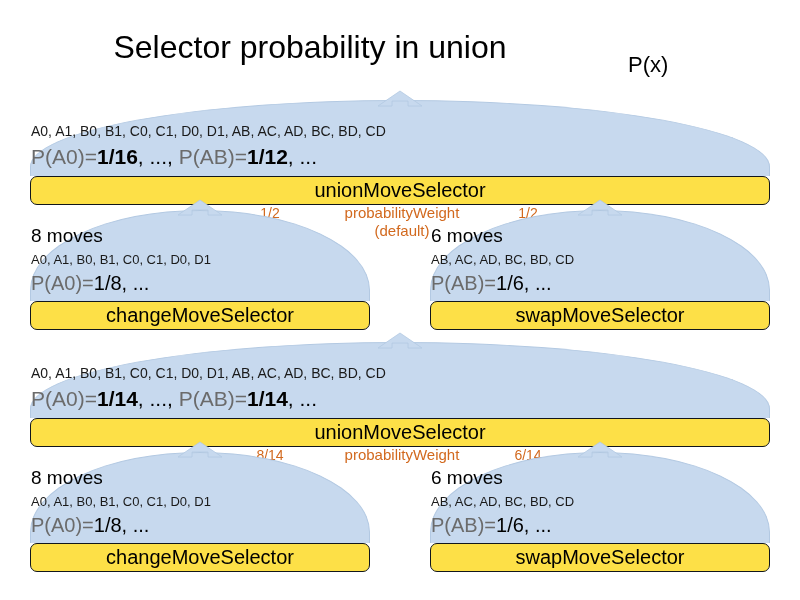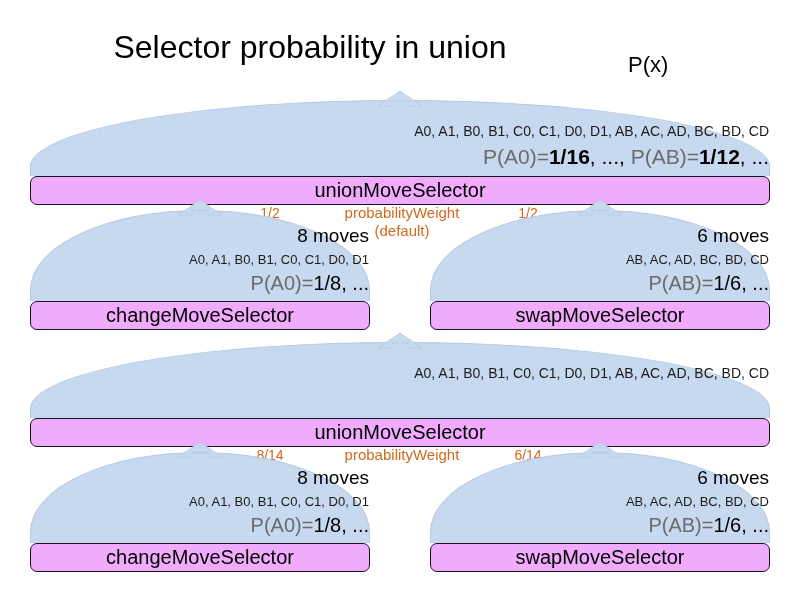--- a/index.html
+++ b/index.html
@@ -82,28 +82,28 @@
     background: #c7d9ee;
     border: 1px solid #b3c9e2;
     border-bottom: none;
     border-radius: 50% 50% 0 0 / 88% 88% 0 0;
     box-sizing: border-box;
   }
   .dome-text {
     position: absolute;
     left: 0;
     width: 100%;
-    text-align: right;
+    text-align: left;
     pointer-events: none;
   }
   .bar {
     position: absolute;
     left: 0;
     width: 100%;
-    background: #f0abfc;
+    background: #fde047;
     border: 1.5px solid #11161c;
     border-radius: 7px;
     box-sizing: border-box;
     display: flex;
     align-items: center;
     justify-content: center;
     font-size: 20px;
     color: #000;
     white-space: nowrap;
   }
@@ -197,20 +197,21 @@
     </svg>
     <div class="bar" style="top:91px; height:29px;">swapMoveSelector</div>
   </div>
 </div>
 
 <div class="diagram" id="diagram-2">
 
   <div class="node" style="left:30px; top:10px; width:740px; height:98px;">
     <div class="dome" style="height:76px;">
       <div class="dome-text line-list-md" style="top:22px;">A0, A1, B0, B1, C0, C1, D0, D1, AB, AC, AD, BC, BD, CD</div>
+      <div class="dome-text line-prob-lg" style="top:43px;"><span class="pfx">P(A0)=</span><span class="bold">1/14</span><span>, ..., </span><span class="pfx">P(AB)=</span><span class="bold">1/14</span><span>, ...</span></div>
     </div>
     <svg class="up-arrow" style="left:348px; top:-9px;" viewBox="0 0 44 15">
       <path d="M22 0 L44 15 L30 15 L30 10 L14 10 L14 15 L0 15 Z" fill="#c7d9ee" stroke="#b3c9e2" stroke-width="0.8"></path>
     </svg>
     <div class="bar" style="top:76px; height:29px;">unionMoveSelector</div>
   </div>
 
   <div class="weights" style="top:114px;">
     <div class="weight-item" style="left:238px; width:64px;">8/14</div>
     <div class="weight-item weight-label" style="left:318px; width:168px;">

